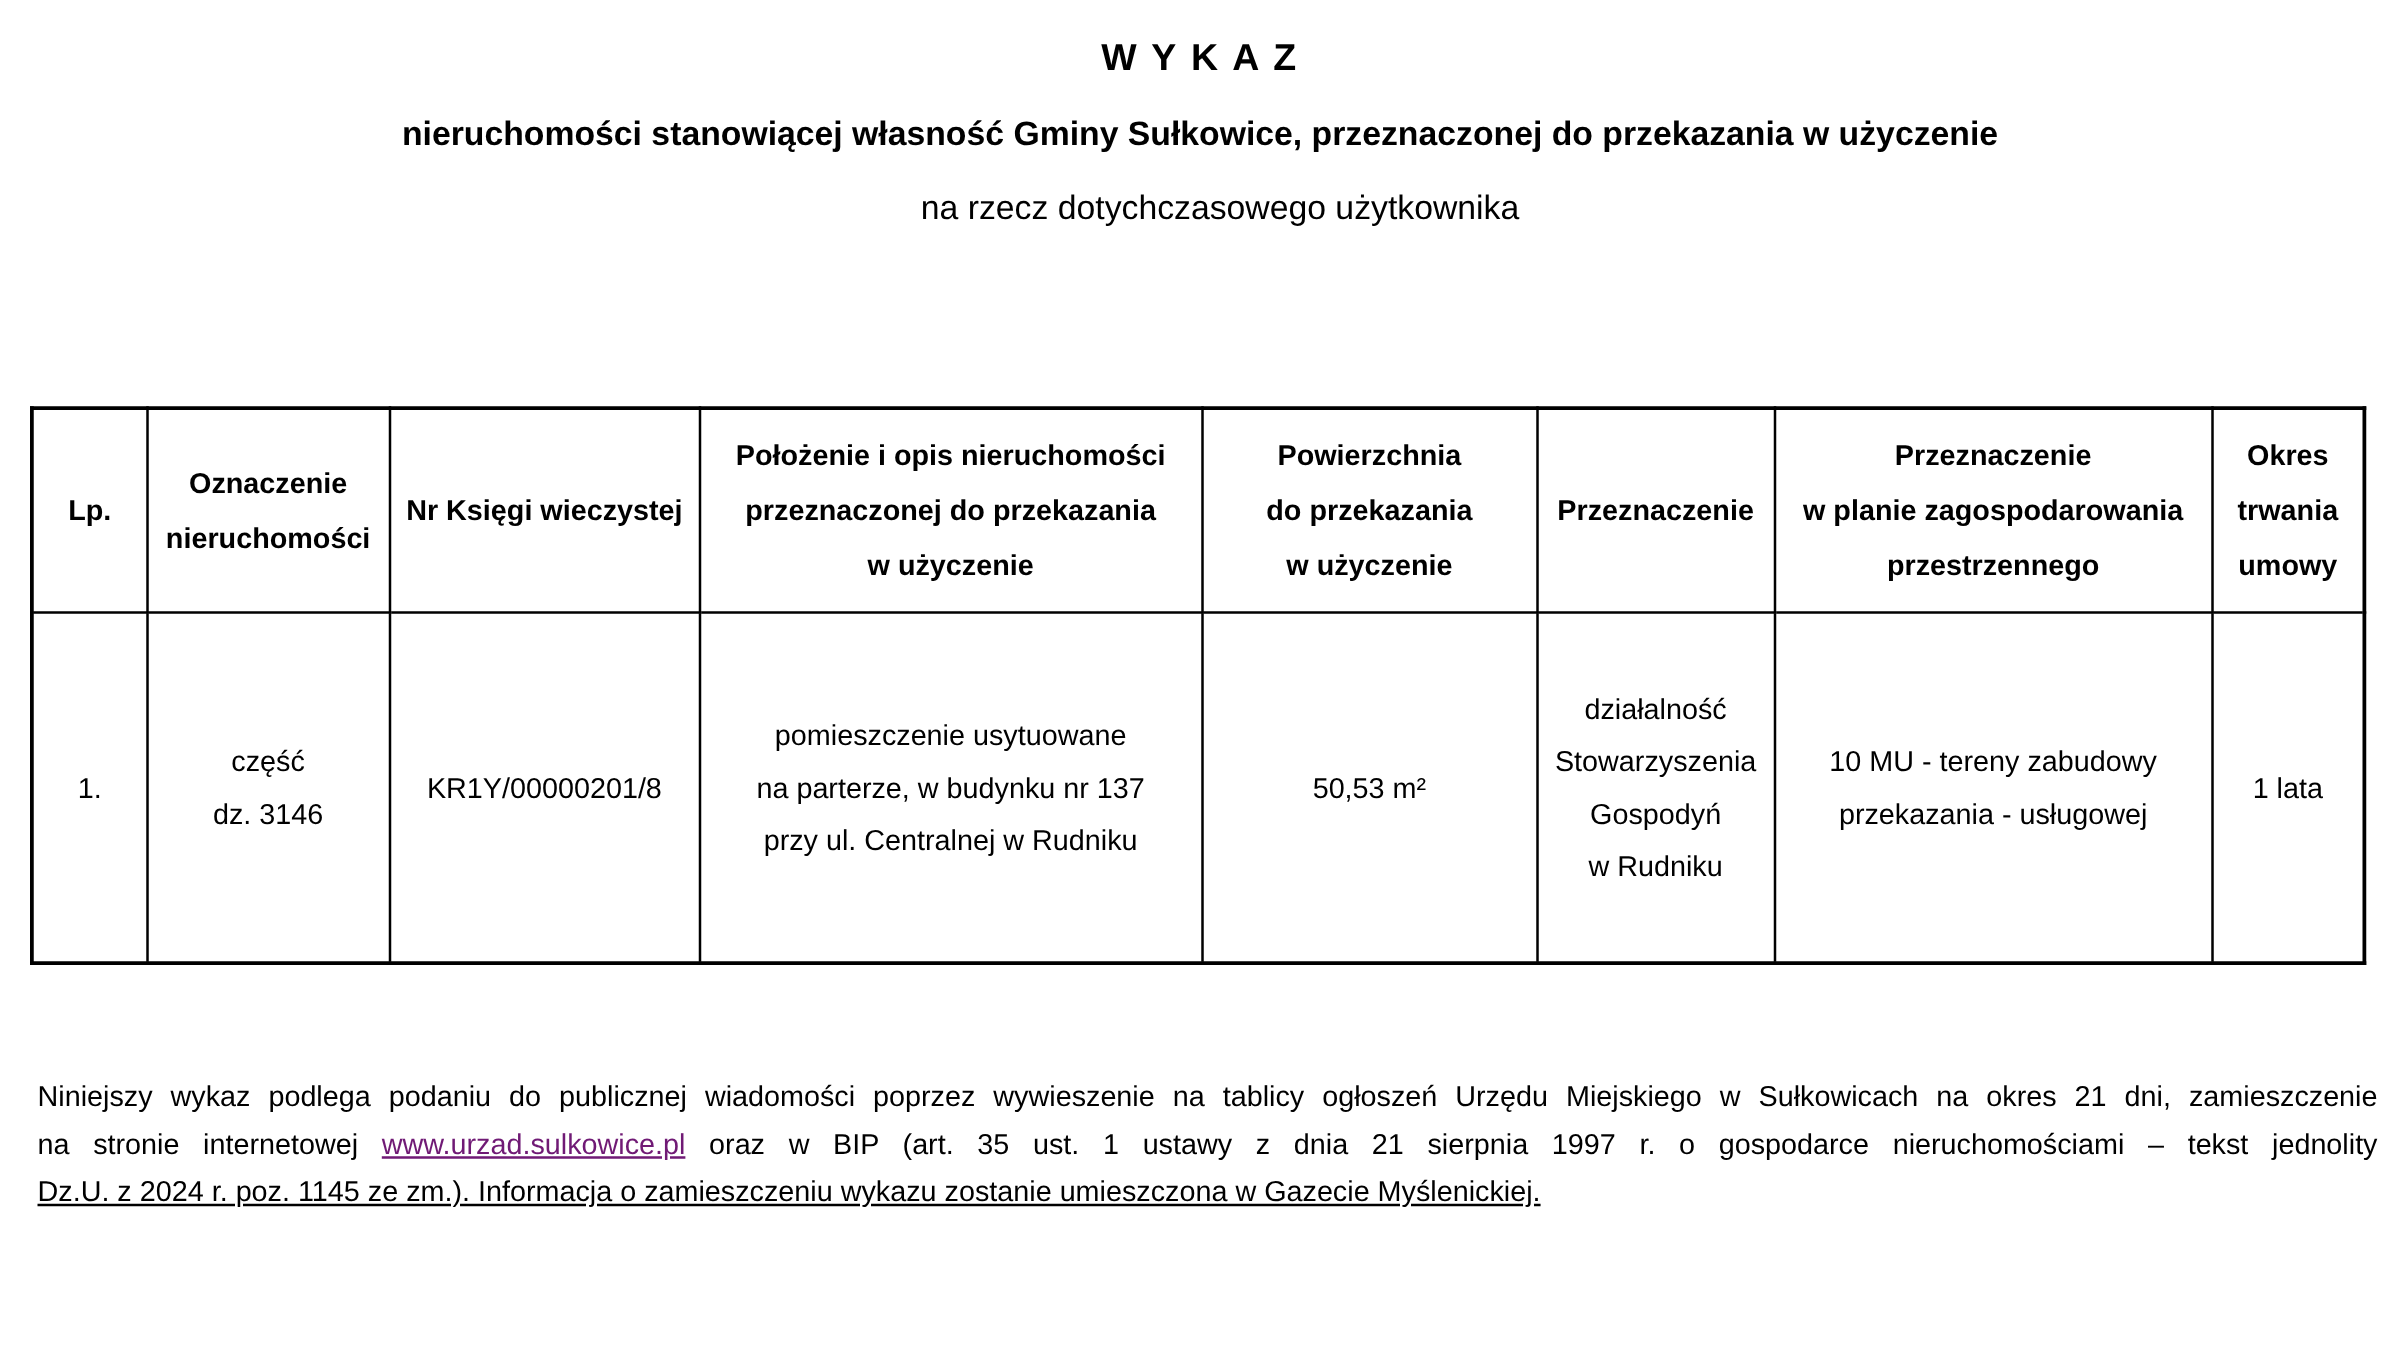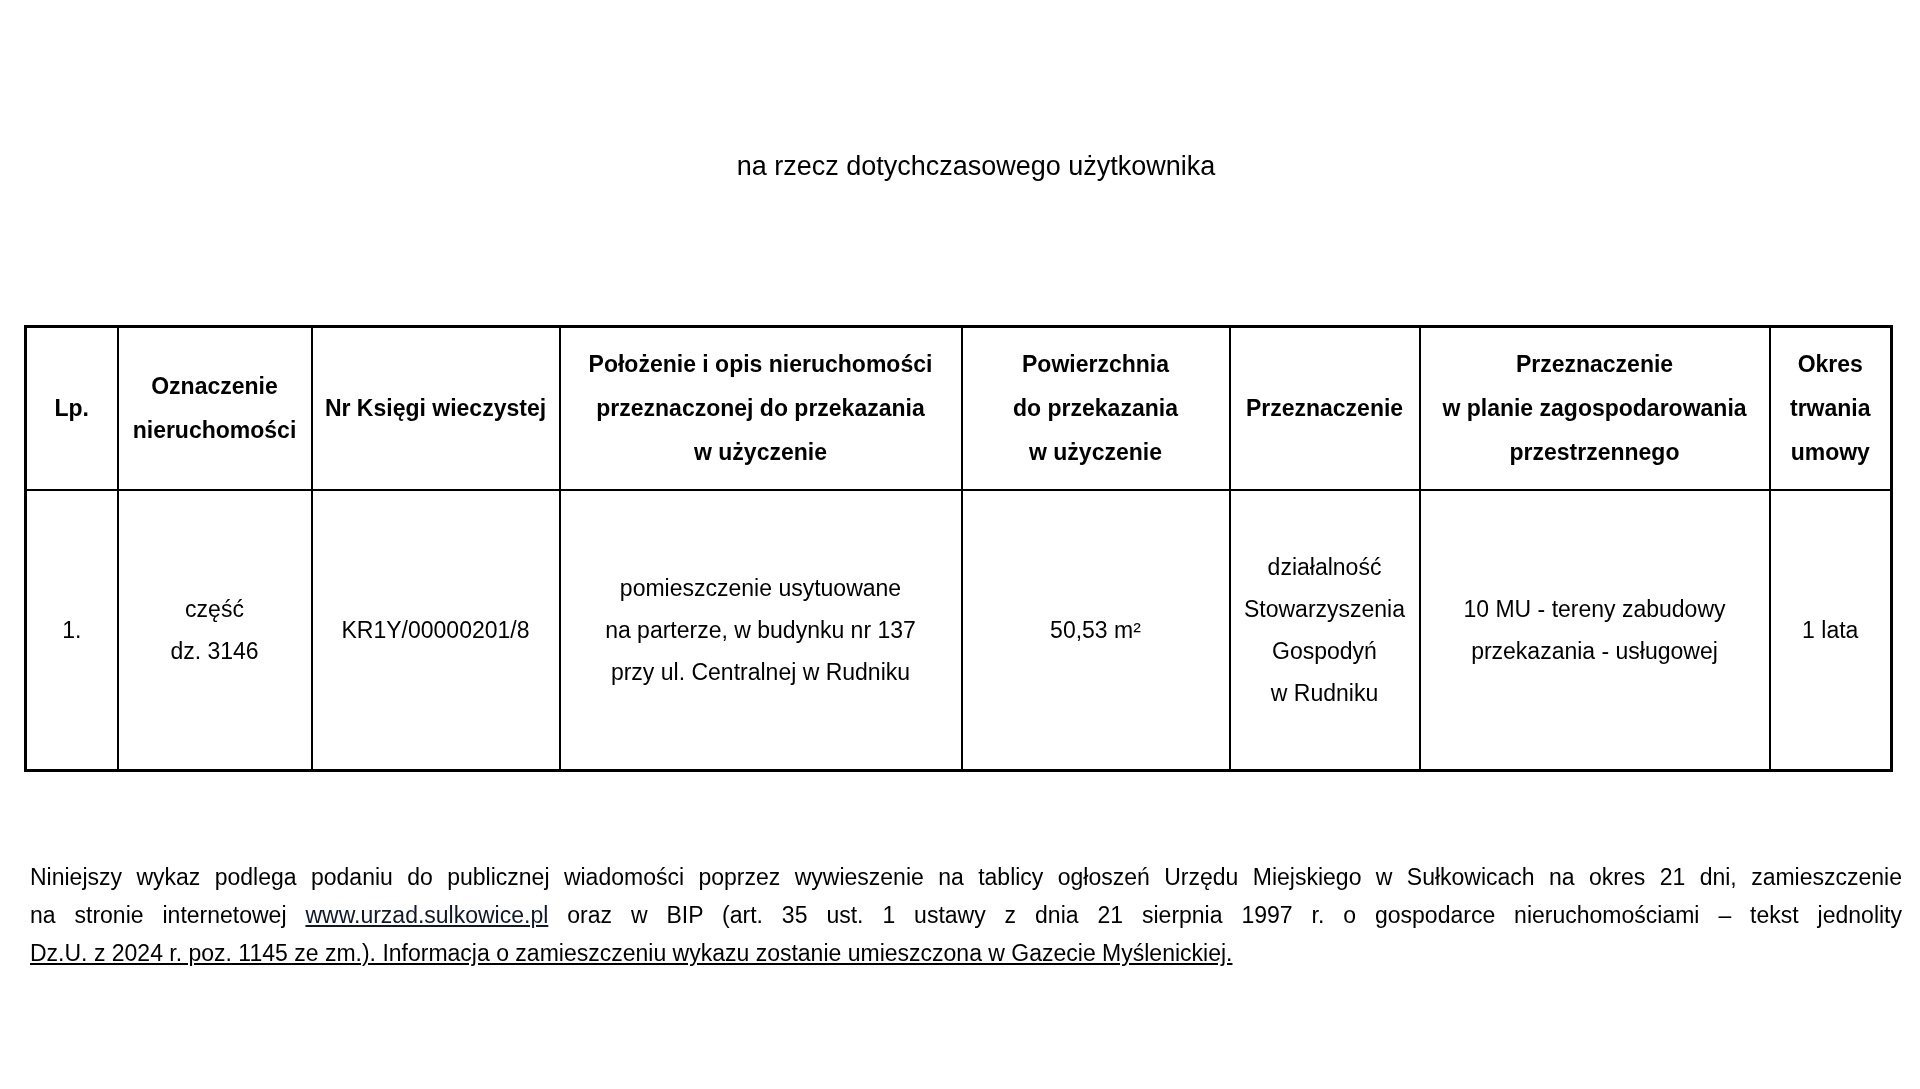--- a/index.html
+++ b/index.html
@@ -60,20 +60,22 @@
   .date-line {
     position:absolute; left:30px; top:948px;
     font-size:23px; line-height:38px;
   }
 </style>
 </head>
 <body>
 
 <div class="page">
 
+  <div class="doc-title">W Y K A Z</div>
+  <div class="doc-sub1">nieruchomości stanowiącej własność Gminy Sułkowice, przeznaczonej do przekazania w użyczenie</div>
   <div class="doc-sub2">na rzecz dotychczasowego użytkownika</div>
 
   <table class="wykaz">
     <colgroup>
       <col style="width:92px">
       <col style="width:194px">
       <col style="width:248px">
       <col style="width:402px">
       <col style="width:268px">
       <col style="width:190px">
@@ -151,20 +153,20 @@
           <div>1 lata</div>
         </td>
       </tr>
     </tbody>
   </table>
 
   <div class="footer-para">
     <div class="jline">Niniejszy wykaz podlega podaniu do publicznej wiadomości poprzez wywieszenie na tablicy ogłoszeń Urzędu Miejskiego w Sułkowicach na okres 21 dni, zamieszczenie</div>
     <div class="jline">
       <span>na stronie internetowej</span>
-      <a class="site-link" style="color: #0f172a;">www.urzad.sulkowice.pl</a>
+      <a class="site-link" style="color: #701a75;">www.urzad.sulkowice.pl</a>
       <span>oraz w BIP (art. 35 ust. 1 ustawy z dnia 21 sierpnia 1997 r. o gospodarce nieruchomościami – tekst jednolity</span>
     </div>
     <div class="plainline">Dz.U. z 2024 r. poz. 1145 ze zm.). Informacja o zamieszczeniu wykazu zostanie umieszczona w Gazecie Myślenickiej.</div>
   </div>
 
 
 </div>
 
 </body></html>

